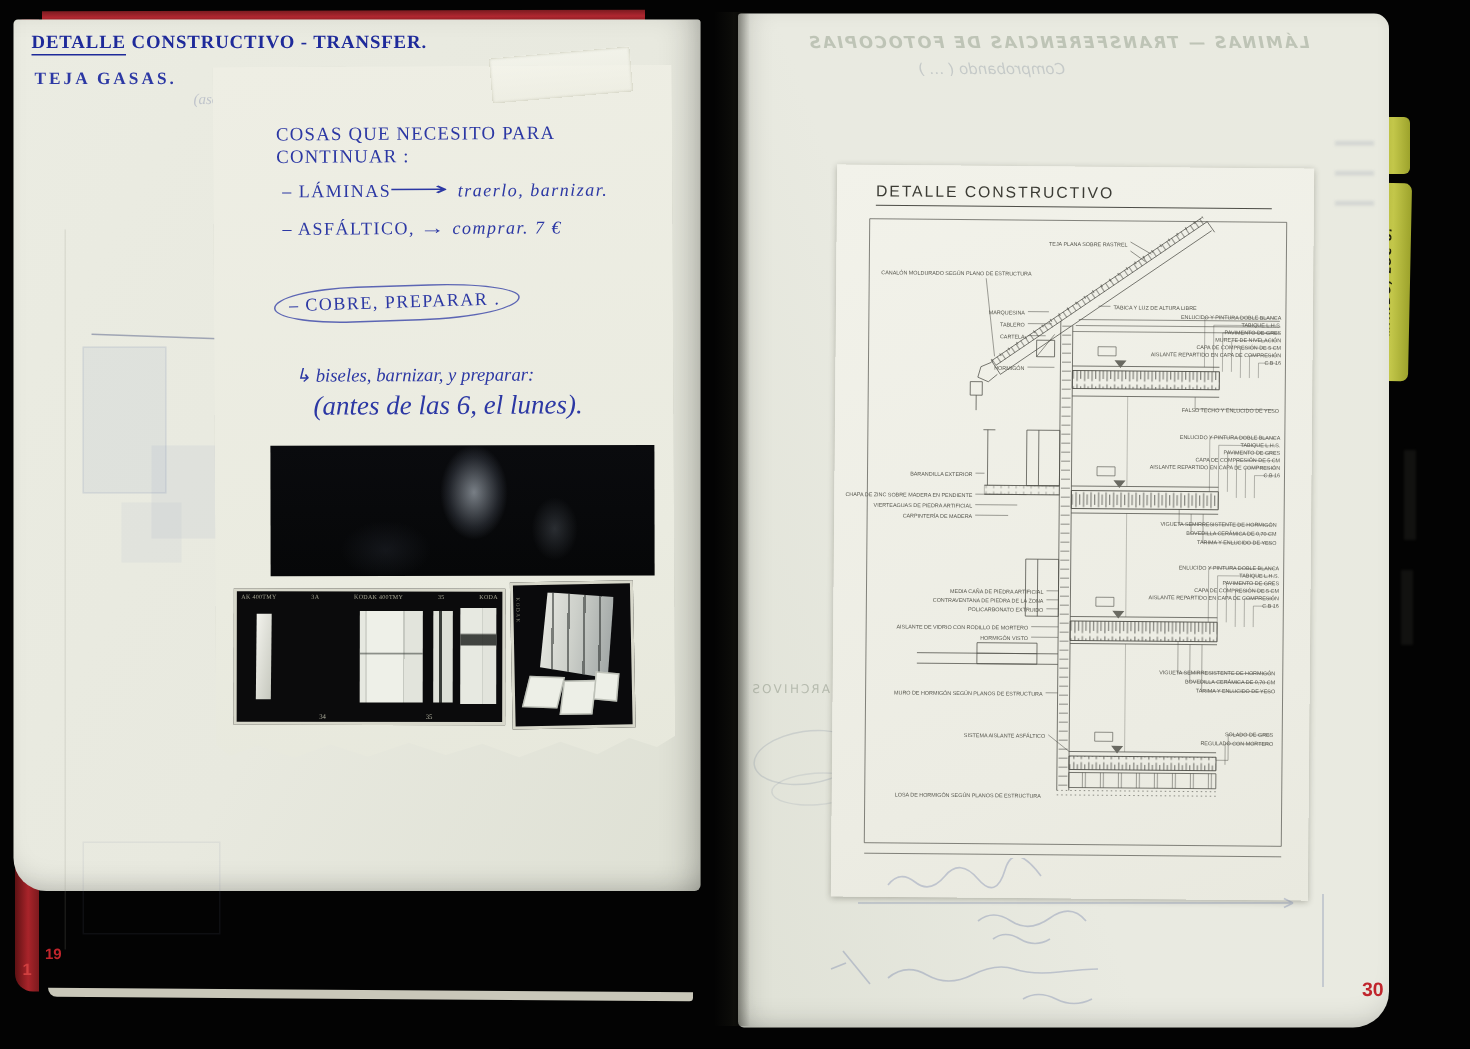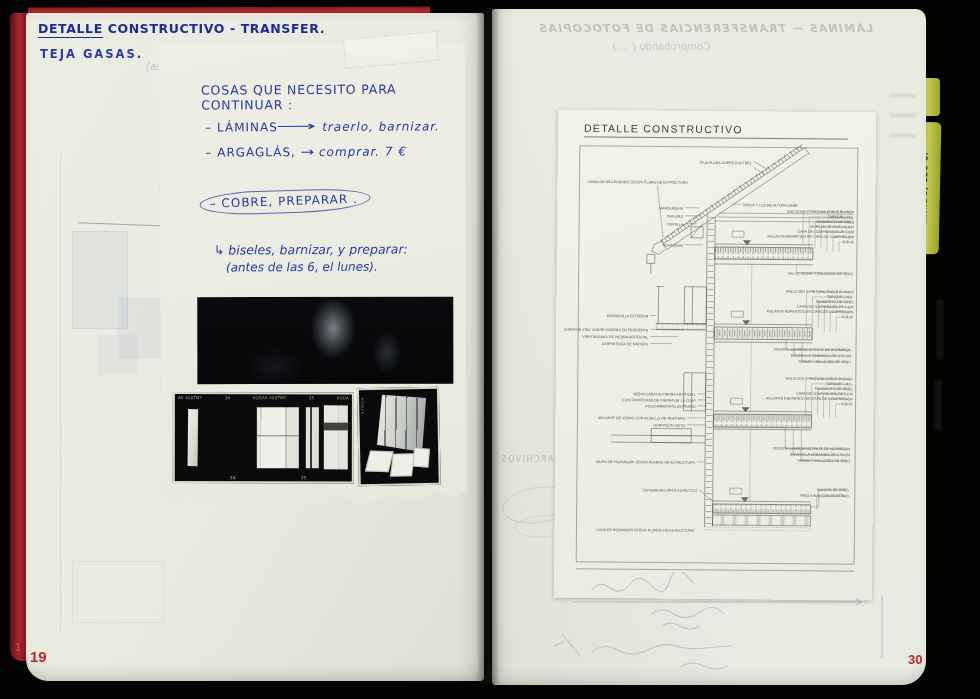--- a/index.html
+++ b/index.html
@@ -3,24 +3,24 @@
 <meta charset="utf-8">
 <style>
   html,body{margin:0;padding:0;background:#000;}
   #scene{position:relative;width:980px;height:699px;background:#030303;overflow:hidden;
          font-family:"DejaVu Sans",sans-serif;}
   
   .cover-top{position:absolute;left:28px;top:7px;width:402px;height:7px;
     background:linear-gradient(180deg,#7c1b20,#b02730 60%,#8c1e23);transform:rotate(-.15deg);}
   .cover-left{position:absolute;left:10px;top:13px;width:16px;height:648px;
     background:linear-gradient(90deg,#5e1113,#a9242a 55%,#7c1a1e);border-radius:5px 0 0 12px;}
-  #left-page{position:absolute;left:26px;top:13px;width:458px;height:668px;
+  #left-page{position:absolute;left:9px;top:13px;width:458px;height:581px;
     background:linear-gradient(120deg,#ebece2 0%,#e8e9df 55%,#dee0d4 100%);
     border-radius:3px 2px 4px 22px;
-    box-shadow:inset -16px 0 24px -14px rgba(0,0,0,.3), inset 0 -12px 20px -12px rgba(0,0,0,.22);}
+    box-shadow:inset -16px 0 24px -14px rgba(0,0,0,.3), inset 0 -12px 20px -12px rgba(0,0,0,.22);font-family:Liberation Serif, serif;}
   #right-page{position:absolute;left:492px;top:9px;width:434px;height:676px;
     background:linear-gradient(250deg,#e9eae0 0%,#e9eae1 60%,#dfe1d6 100%);
     border-radius:2px 10px 24px 4px;
     box-shadow:inset 14px 0 22px -14px rgba(0,0,0,.3), inset 0 -12px 20px -12px rgba(0,0,0,.2);}
   .gutter{position:absolute;left:476px;top:8px;width:24px;height:676px;pointer-events:none;
     background:linear-gradient(90deg,rgba(0,0,0,0) 0%,rgba(20,20,15,.45) 45%,rgba(25,25,18,.5) 55%,rgba(0,0,0,0) 100%);}
   .page-sliver{position:absolute;left:32px;top:660px;width:430px;height:6px;
     background:#ecead9;opacity:.85;transform:rotate(.4deg);border-radius:0 0 4px 10px;}
   
   .tab{position:absolute;background:linear-gradient(90deg,#a6aa31,#c3c74a 60%,#9da32c);}
@@ -107,21 +107,21 @@
   #sheet{position:absolute;left:64px;top:102px;width:318px;height:488px;
     background:linear-gradient(160deg,#f2f2ea,#ececE3 75%,#e9e9df);
     box-shadow:0 1px 4px rgba(40,40,25,.3);transform:rotate(.5deg);}
   .sheet-title{position:absolute;left:26px;top:12px;font-size:10.5px;color:#3c3c35;
     letter-spacing:1.3px;font-family:"Liberation Sans",sans-serif;}
   #sheet svg{position:absolute;left:0;top:0;}
   #sheet svg text{font-family:"Liberation Sans",sans-serif;fill:#55554c;}
   
   .pgnum{position:absolute;color:#c0252c;font-weight:bold;font-family:"Liberation Sans",sans-serif;}
   .pg1{left:15px;top:641px;font-size:11px;color:#d04040;}
-  .pg19{left:30px;top:648px;font-size:15px;text-align:right;}
+  .pg19{left:30px;top:631px;font-size:10px;text-align:right;}
   .pg20{left:908px;top:652px;font-size:13px;}
 </style>
 </head>
 <body>
 
 <div id="scene">
 
   <div class="cover-top"></div>
   <div class="cover-left"></div>
   <div class="page-sliver"></div>
@@ -149,29 +149,29 @@
     </div>
 
     <div id="note">
       <div class="note-title hw-caps">COSAS QUE NECESITO PARA CONTINUAR :</div>
 
       <div class="note-line hw-caps" style="left:46px;top:76px;">
         <span>– LÁMINAS</span><span class="arrow-long hw">⟶</span><span class="hw">traerlo, barnizar.</span>
       </div>
 
       <div class="note-line hw-caps" style="left:46px;top:101px;">
-        <span>– ARGAGLÁS,</span><span class="arrow-short hw">→</span><span class="hw">comprar. 7 €</span>
+        <span>– ASFÁLTICO,</span><span class="arrow-short hw">→</span><span class="hw">comprar. 7 €</span>
       </div>
 
       <div class="note-line hw-caps" style="left:40px;top:146px;">
         <span class="circled">– COBRE, PREPARAR .</span>
       </div>
 
       <div class="note-line hw" style="left:54px;top:198px;font-size:12.5px;">↳ biseles, barnizar, y preparar:</div>
-      <div class="note-line hw" style="left:66px;top:216px;font-size:12px;text-align:center;">(antes de las 6, el lunes).</div>
+      <div class="note-line hw" style="left:66px;top:216px;font-size:18px;text-align:center;">(antes de las 6, el lunes).</div>
 
       <div class="dark-photo"></div>
 
       <div class="film-strip">
         <div class="film-edge-row">
           <span>AK 400TMY</span>
           <span>3A</span>
           <span>KODAK 400TMY</span>
           <span>35</span>
           <span>KODA</span>

